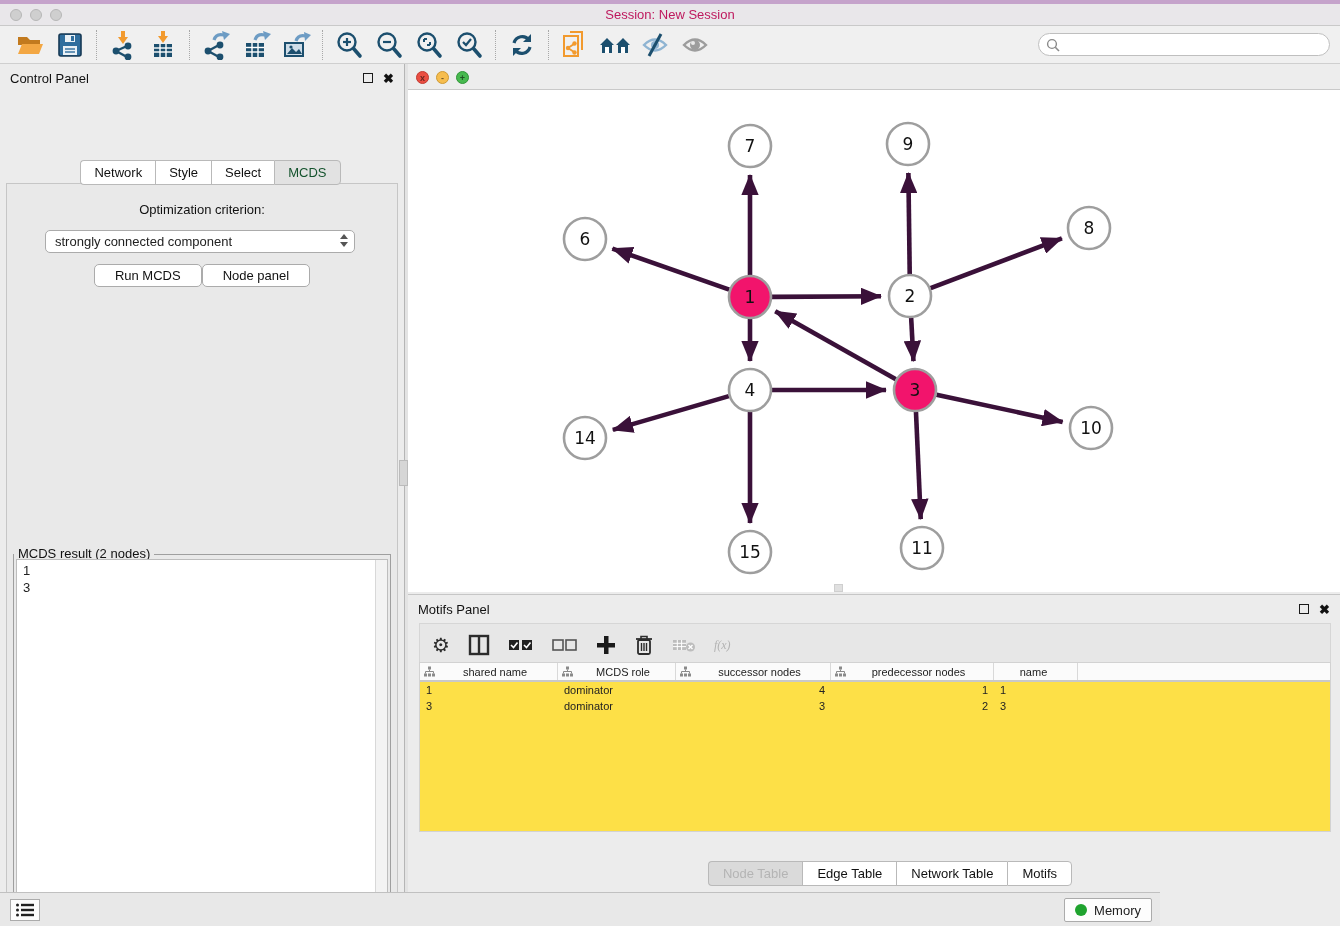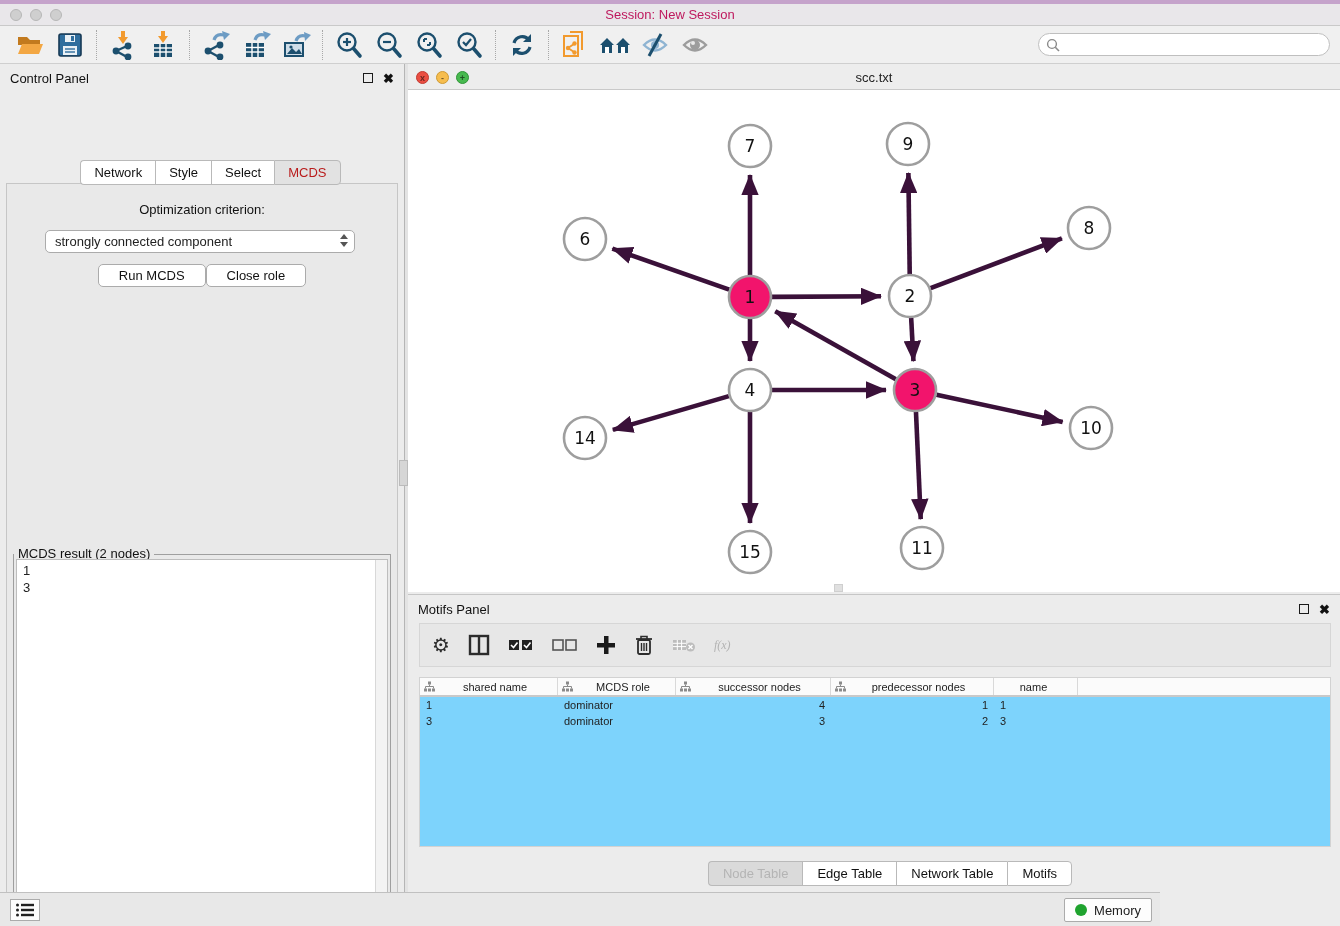--- a/index.html
+++ b/index.html
@@ -23,21 +23,21 @@
   
   .control-panel { position:absolute; left:0; top:64px; width:404px; height:828px; background:#ececec; }
   .panel-head { height:28px; display:flex; align-items:center; padding:0 10px; font-size:13px; color:#111; }
   .panel-head .spacer { flex:1; }
   .wm-float { width:10px; height:10px; border:1.5px solid #1a1a1a; margin-right:10px; }
   .wm-close { font-size:13px; color:#111; font-weight:bold; }
   .cp-tabs { position:absolute; left:0; top:96px; width:100%; display:flex; justify-content:center; z-index:3; }
   .cp-tab { font-size:13px; padding:4px 13px; background:#fff; border:1px solid #b9b9b9; border-right:none; color:#111; }
   .cp-tab:first-child { border-radius:4px 0 0 4px;margin-left:17px; }
   .cp-tab:last-child { border-radius:0 4px 4px 0; border-right:1px solid #b9b9b9; }
-  .cp-tab.active-disabled { background:#e2e2e2; color:#b91c1c; }
+  .cp-tab.active-disabled { background:#e2e2e2; color:#14532d; }
   .cp-body { position:absolute; left:6px; top:119px; width:392px; height:762px; background:#e9e9e9; border:1px solid #c6c6c6; }
   .opt-label { text-align:center; margin-top:18px; font-size:13px; color:#111; }
   .criterion { position:absolute; left:38px; top:46px; width:310px; height:23px; background:#fff; border:1px solid #ababab; border-radius:5px; font-size:13px; display:flex; align-items:center; padding-left:9px; }
   .criterion .stepper { position:absolute; right:6px; top:3px; display:flex; flex-direction:column; gap:3px; }
   .criterion .stepper i { width:0; height:0; border-left:4px solid transparent; border-right:4px solid transparent; }
   .criterion .stepper .up { border-bottom:5px solid #555; }
   .criterion .stepper .dn { border-top:5px solid #555; }
   .cp-buttons { position:absolute; left:0; top:80px; width:100%; display:flex; justify-content:center; }
   .mac-btn { background:#fff; border:1px solid #ababab; border-radius:5px; font-size:13px; padding:3px 20px; color:#111; }
   .result-group { position:absolute; left:6px; top:370px; width:378px; height:386px; border:1px solid #9f9f9f; background:#e9e9e9; }
@@ -60,21 +60,21 @@
   .light.green { background:#47b94f; border:1px solid #2f9537; }
   .net-canvas { position:relative; width:932px; height:502px; background:#fff; }
   .net-resize-dot { position:absolute; left:426px; bottom:0px; width:9px; height:8px; background:#e0e0e0; border:1px solid #cfcfcf; }
 
   
   .table-panel { position:absolute; left:408px; top:594px; width:932px; height:298px; background:#ececec; border-top:1px solid #c6c6c6; }
   .tp-toolbar { position:absolute; left:11px; top:28px; width:912px; height:44px; background:#e7e7e7; border:1px solid #d6d6d6; display:flex; align-items:center; padding-left:12px; gap:18px; }
   .tp-icon { display:flex; align-items:center; justify-content:center; height:30px; }
   .gear-glyph { font-size:20px; color:#2c2c2c; font-family:"DejaVu Sans", sans-serif; }
   .fx { font-family:"Liberation Serif", serif; font-style:italic; font-size:12px; color:#b3b3b3; }
-  .tp-table { position:absolute; left:11px; top:82px; width:912px; height:170px; background:#7dd3fc; border:1px solid #d2d2d2; overflow:hidden; }
+  .tp-table { position:absolute; left:11px; top:67px; width:912px; height:170px; background:#fde047; border:1px solid #d2d2d2; overflow:hidden; }
   .tp-header { display:flex; height:19px; background:#fbfbfb; border-bottom:2px solid #c9c9c9; font-size:11px; color:#222; }
   .th { display:flex; align-items:center; border-right:1px solid #d9d9d9; padding-left:4px; gap:6px; }
   .th .htext { flex:1; text-align:center; padding-right:8px; }
   .tp-row { display:flex; height:16px; font-size:11px; align-items:center; }
   .td { padding:0 6px; overflow:hidden; white-space:nowrap; }
   .num { text-align:right; }
   .tp-tabs { position:absolute; left:16px; bottom:6px; width:100%; display:flex; justify-content:center; }
   .tp-tab { font-size:13px; padding:4px 14px; background:#fff; border:1px solid #b9b9b9; border-right:none; color:#111; }
   .tp-tab:first-child { border-radius:4px 0 0 4px; }
   .tp-tab:last-child { border-radius:0 4px 4px 0; border-right:1px solid #b9b9b9; }
@@ -272,21 +272,21 @@
     <div class="opt-label">Optimization criterion:</div>
     <div class="criterion">
       <span>strongly connected component</span>
       <span class="stepper">
           <i class="up"></i>
           <i class="dn"></i>
         </span>
     </div>
     <div class="cp-buttons">
       <button class="mac-btn">Run MCDS</button>
-      <button class="mac-btn">Close role</button>
+      <button class="mac-btn">Node panel</button>
     </div>
     <div class="result-group">
       <div class="result-legend">MCDS result (2 nodes)</div>
       <div class="result-area">
         <div>1</div>
         <div>3</div>
         <div class="result-scroll"></div>
       </div>
     </div>
   </div>
@@ -296,21 +296,20 @@
     <div class="grip"></div>
   </div>
 
 <div class="net-window">
   <div class="net-titlebar">
     <div class="net-lights">
       <div class="light red">x</div>
       <div class="light yellow">-</div>
       <div class="light green">+</div>
     </div>
-    <div class="net-title">scc.txt</div>
   </div>
   <div class="net-canvas">
     <svg id="graph-svg" width="932" height="502" viewBox="0 0 932 502">
         <defs>
           <marker id="arrow" markerUnits="strokeWidth" markerWidth="4.6" markerHeight="3.8" refX="4.4" refY="1.9" orient="auto">
             <path d="M0,0 L4.6,1.9 L0,3.8 Z" fill="#3a1139"></path>
           </marker>
         </defs>
         <line x1="342" y1="185" x2="342" y2="85" stroke="#3a1139" stroke-width="4.6" marker-end="url(#arrow)"></line>
         <line x1="321.2449403778676" y1="199.7042820722201" x2="204.35894222917454" y2="158.61708272298256" stroke="#3a1139" stroke-width="4.6" marker-end="url(#arrow)"></line>

